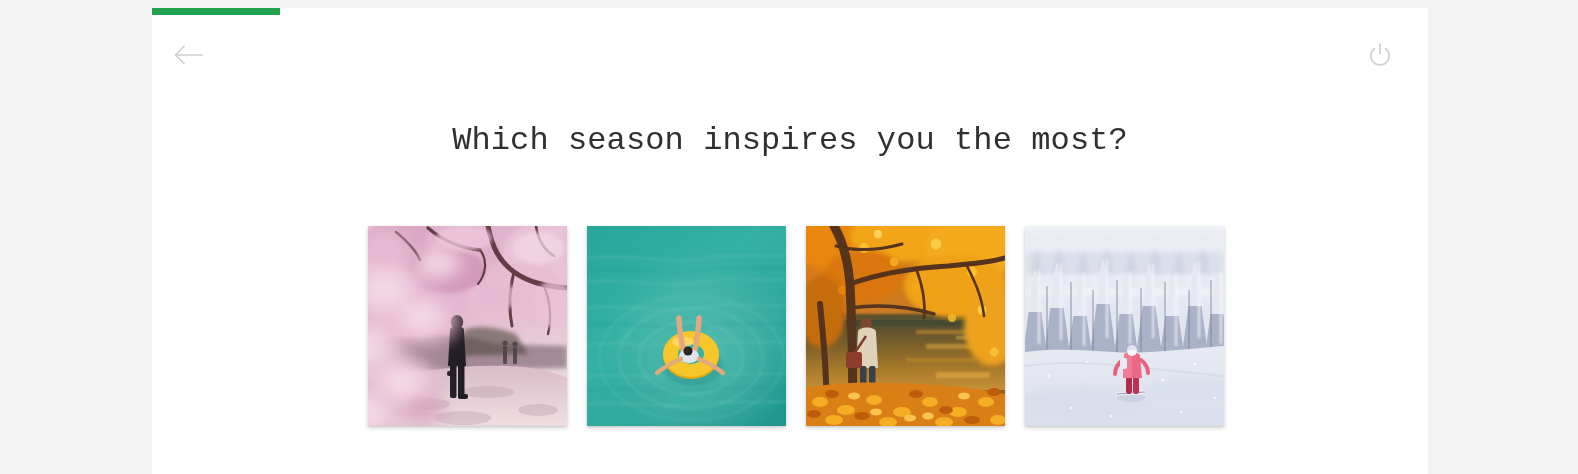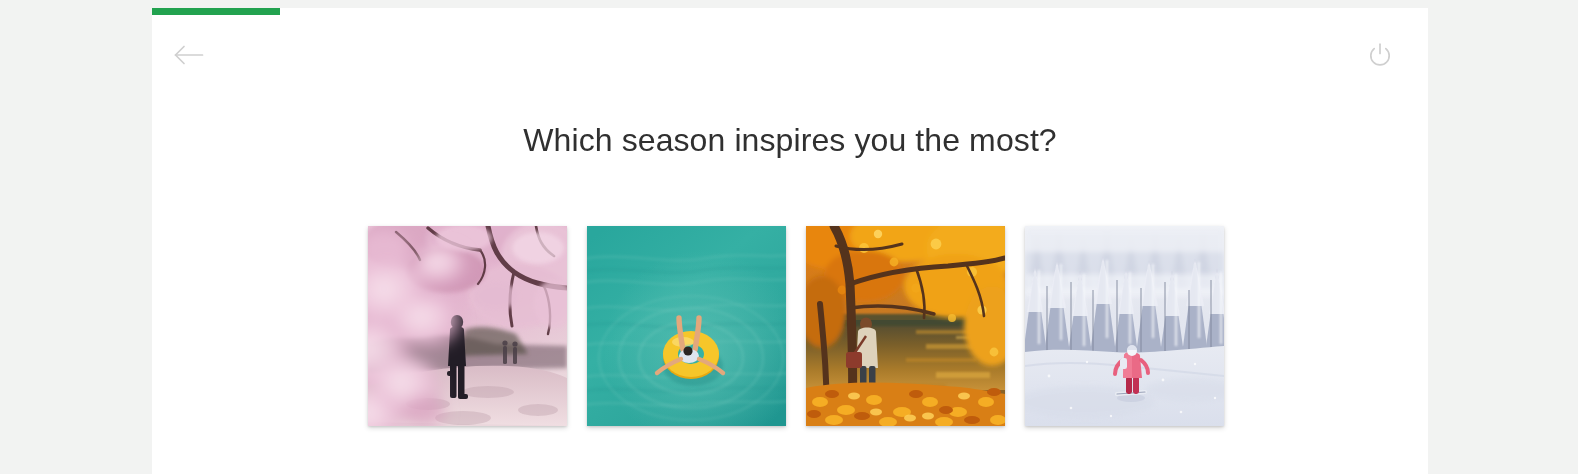--- a/index.html
+++ b/index.html
@@ -11,20 +11,21 @@
     height: 474px;
     background: #f2f3f2;
     font-family: "Liberation Sans", sans-serif;
     overflow: hidden;
   }
 
   #root {
     position: relative;
     width: 1578px;
     height: 474px;
+    font-family: Liberation Mono, monospace;
   }
 
   
   .card {
     position: absolute;
     left: 152px;
     top: 8px;
     width: 1276px;
     height: 466px;
     background: #ffffff;

